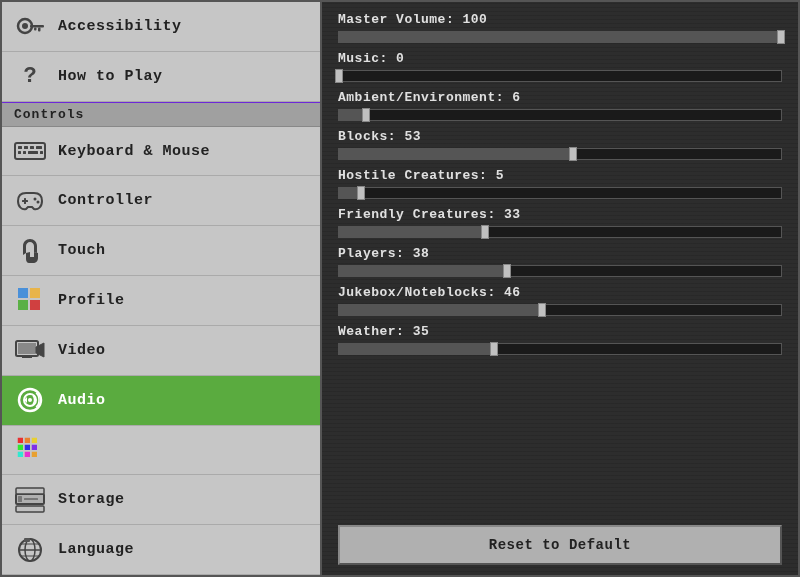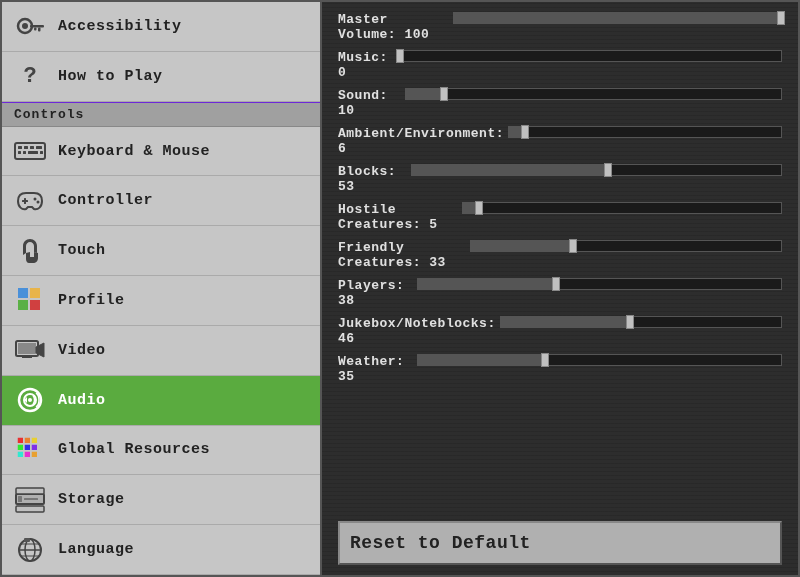--- a/index.html
+++ b/index.html
@@ -95,21 +95,21 @@
           transparent,
           transparent 3px,
           rgba(0,0,0,0.1) 3px,
           rgba(0,0,0,0.1) 4px
         );
       pointer-events: none;
     }
 
     .slider-row {
       display: flex;
-      flex-direction: row;
+      flex-direction: column;
       gap: 4px;
       position: relative;
       z-index: 1;
     }
 
     .slider-label {
       color: #e0e0e0;
       font-size: 13px;
       font-weight: bold;
       letter-spacing: 0.5px;
@@ -142,26 +142,26 @@
       top: -2px;
       transform: translateX(-50%);
     }
 
     .reset-btn {
       background: #b0b0b0;
       border: 2px solid #888;
       border-bottom-color: #555;
       border-right-color: #555;
       color: #222;
-      font-size: 18px;
+      font-size: 14px;
       font-family: 'Courier New', monospace;
       font-weight: bold;
       padding: 10px;
       cursor: pointer;
-      text-align: left;
+      text-align: center;
       margin-top: auto;
       position: relative;
       z-index: 1;
       letter-spacing: 0.5px;
     }
 
     .icon-question {
       font-size: 22px;
       font-weight: bold;
       color: #444;
@@ -279,21 +279,20 @@
         <rect x="10" y="2" width="6" height="6" fill="#e88030"></rect>
         <rect x="18" y="2" width="6" height="6" fill="#e8d030"></rect>
         <rect x="2" y="10" width="6" height="6" fill="#30e830"></rect>
         <rect x="10" y="10" width="6" height="6" fill="#3030e8"></rect>
         <rect x="18" y="10" width="6" height="6" fill="#8030e8"></rect>
         <rect x="2" y="18" width="6" height="6" fill="#30e8d0"></rect>
         <rect x="10" y="18" width="6" height="6" fill="#e830d0"></rect>
         <rect x="18" y="18" width="6" height="6" fill="#e8a030"></rect>
       </svg>
     </div>
-    <span class="item-label">Global Resources</span>
   </div>
 
   <div class="sidebar-item">
     <div class="item-icon">
       <svg viewBox="0 0 32 28" fill="none" xmlns="http://www.w3.org/2000/svg" width="32" height="28">
         <rect x="2" y="8" width="28" height="10" rx="1" stroke="#444" stroke-width="2" fill="#b0b0b0"></rect>
         <rect x="4" y="10" width="4" height="6" rx="0.5" fill="#777"></rect>
         <rect x="10" y="12" width="14" height="2" rx="0.5" fill="#777"></rect>
         <rect x="2" y="2" width="28" height="6" rx="1" stroke="#444" stroke-width="1.5" fill="#c0c0c0"></rect>
         <rect x="2" y="20" width="28" height="6" rx="1" stroke="#444" stroke-width="1.5" fill="#c0c0c0"></rect>
@@ -329,27 +328,20 @@
       </div>
     </div>
     <div class="slider-row">
       <div class="slider-label">Music: 0</div>
       <div class="slider-track">
         <div class="slider-fill" style="width: 0%;"></div>
         <div class="slider-thumb" style="left: 0%;"></div>
       </div>
     </div>
     <div class="slider-row">
-      <div class="slider-label">Sound: 10</div>
-      <div class="slider-track">
-        <div class="slider-fill" style="width: 10%;"></div>
-        <div class="slider-thumb" style="left: 10%;"></div>
-      </div>
-    </div>
-    <div class="slider-row">
       <div class="slider-label">Ambient/Environment: 6</div>
       <div class="slider-track">
         <div class="slider-fill" style="width: 6%;"></div>
         <div class="slider-thumb" style="left: 6%;"></div>
       </div>
     </div>
     <div class="slider-row">
       <div class="slider-label">Blocks: 53</div>
       <div class="slider-track">
         <div class="slider-fill" style="width: 53%;"></div>

